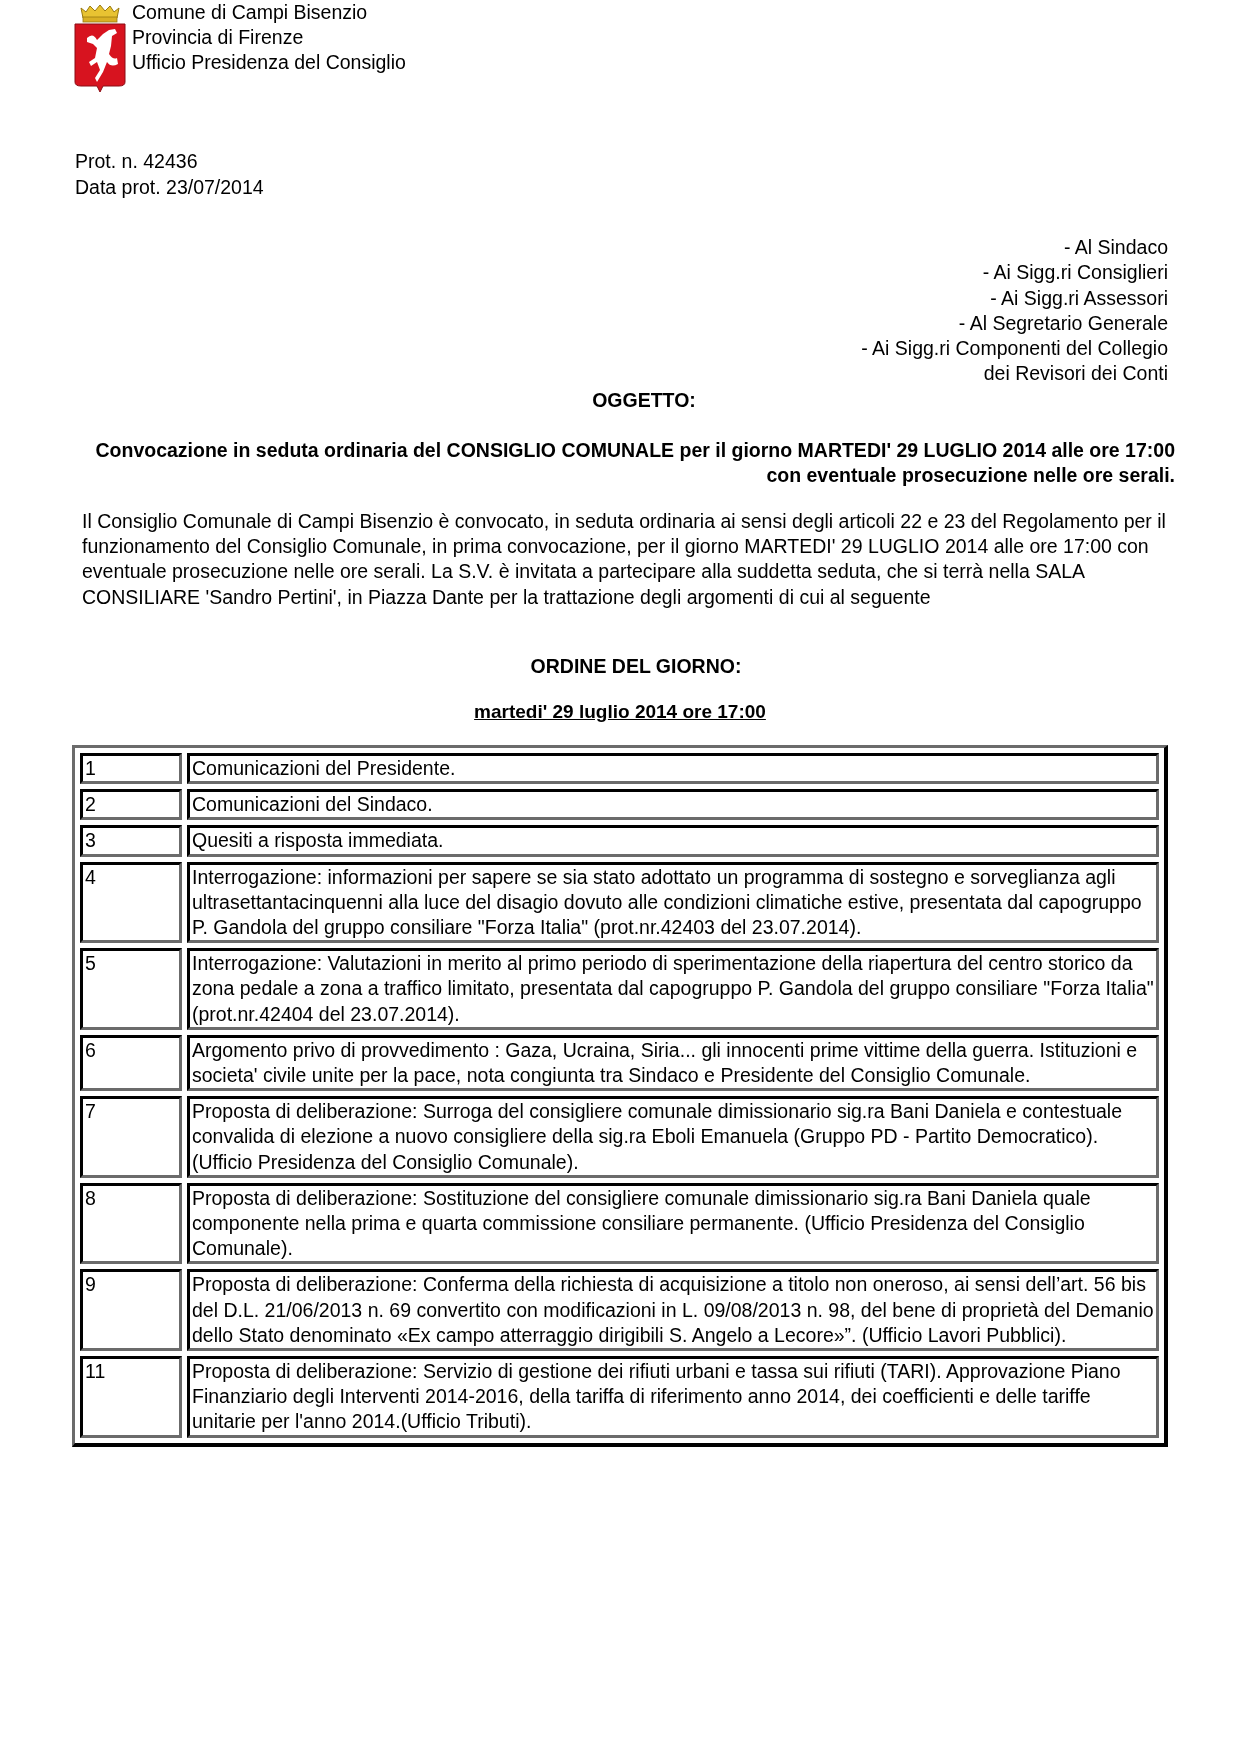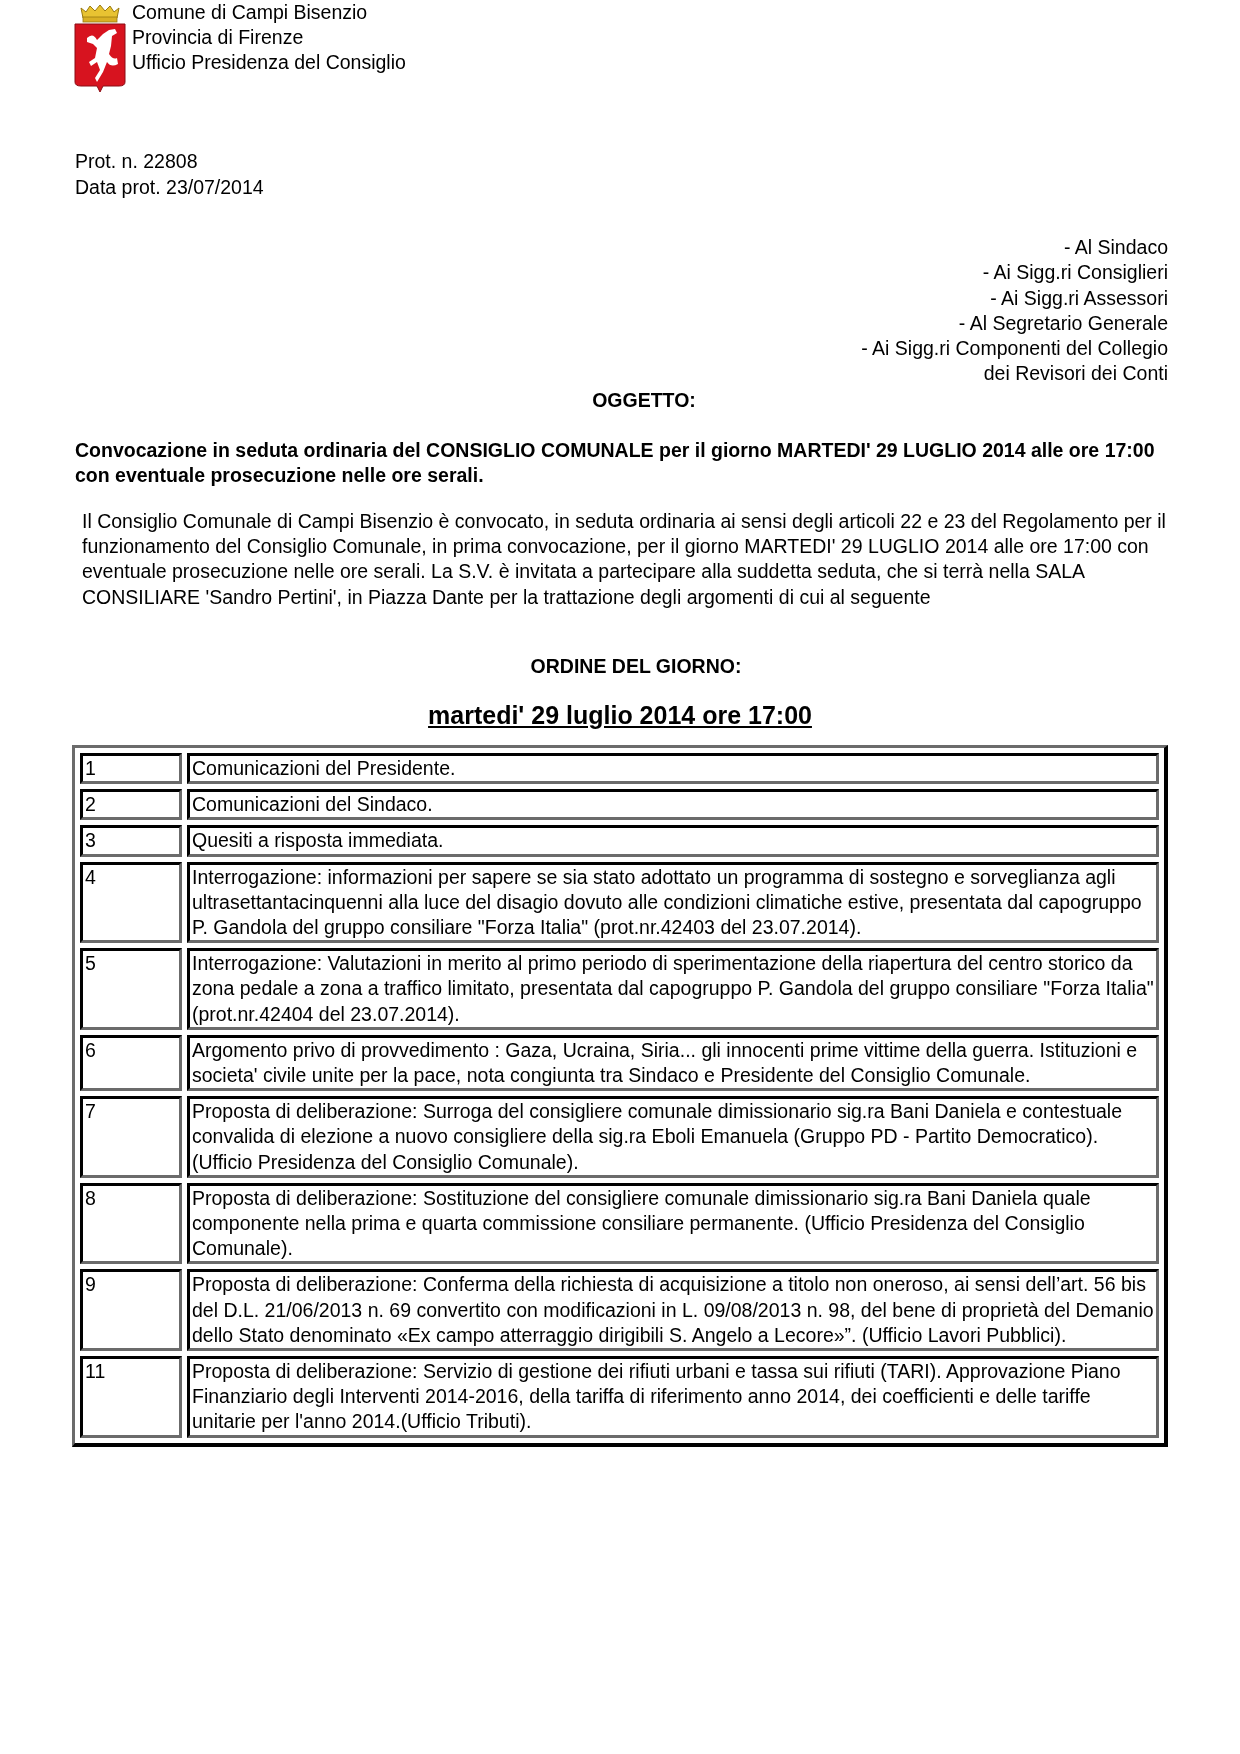--- a/index.html
+++ b/index.html
@@ -4,24 +4,24 @@
 <style>
   html, body { margin: 0; padding: 0; background: #ffffff; }
   body { width: 1240px; height: 1754px; position: relative; overflow: hidden;
          font-family: "Liberation Sans", "DejaVu Sans", sans-serif; color: #000; }
   .abs { position: absolute; }
   .hdr { left: 132px; top: 0px; font-size: 19.5px; line-height: 25px; }
   .logo { left: 73px; top: 2px; width: 54px; height: 92px; }
   .prot { left: 75px; top: 148px; font-size: 19.5px; line-height: 26px; }
   .recip { right: 72px; top: 220px; font-size: 19.5px; line-height: 25.3px; text-align: right; margin-top: 15px; }
   .oggetto { left: 0; width: 1240px; top: 389px; text-align: center; font-size: 19.5px; font-weight: bold; padding-left: 24px; }
-  .subject { left: 75px; width: 1100px; top: 438px; font-size: 19.5px; font-weight: bold; line-height: 25px; }
+  .subject { left: 75px; width: 1100px; top: 438px; font-size: 19.5px; font-weight: bold; line-height: 25px; text-align: right; }
   .body { left: 82px; width: 1095px; top: 509px; font-size: 19.5px; line-height: 25.2px; }
   .odg { left: 16px; width: 1240px; top: 655px; text-align: center; font-size: 19.5px; font-weight: bold; }
-  .odgdate { left: 0; width: 1240px; top: 701px; text-align: center; font-size: 25px; font-weight: bold; text-decoration: underline; }
+  .odgdate { left: 0; width: 1240px; top: 701px; text-align: center; font-size: 19px; font-weight: bold; text-decoration: underline; }
   table.agenda { position: absolute; left: 72px; top: 745px; width: 1096px;
     border-collapse: separate; border-spacing: 5px;
     border-top: 3px solid #6b6b6b; border-left: 3px solid #6b6b6b;
     border-right: 4px solid #000; border-bottom: 4px solid #000;
     font-size: 19.5px; line-height: 25.2px; }
   table.agenda td { vertical-align: top; padding: 0 2px;
     border-top: 3px solid #000; border-left: 3px solid #000;
     border-right: 3px solid #6b6b6b; border-bottom: 3px solid #6b6b6b; }
   table.agenda td.num { width: 92px; }
 </style>
@@ -40,21 +40,21 @@
   </svg>
 </div>
 
 <div class="abs hdr">
   <div>Comune di Campi Bisenzio</div>
   <div>Provincia di Firenze</div>
   <div>Ufficio Presidenza del Consiglio</div>
 </div>
 
 <div class="abs prot">
-  <div>Prot. n. 22808</div>
+  <div>Prot. n. 42436</div>
   <div>Data prot. 23/07/2014</div>
 </div>
 
 <div class="abs recip">
   <div>- Al Sindaco</div>
   <div>- Ai Sigg.ri Consiglieri</div>
   <div>- Ai Sigg.ri Assessori</div>
   <div>- Al Segretario Generale</div>
   <div>- Ai Sigg.ri Componenti del Collegio</div>
   <div>dei Revisori dei Conti</div>

